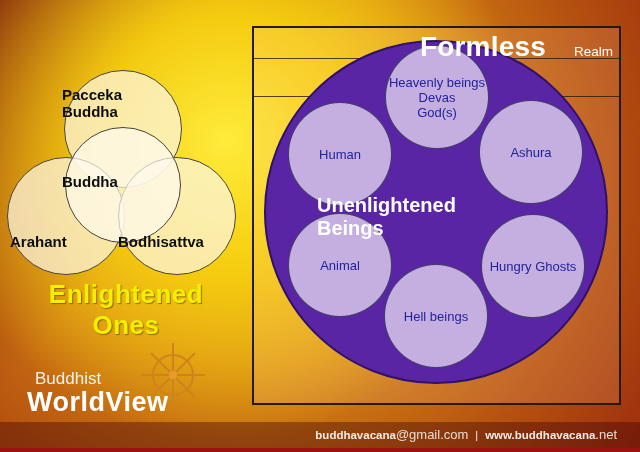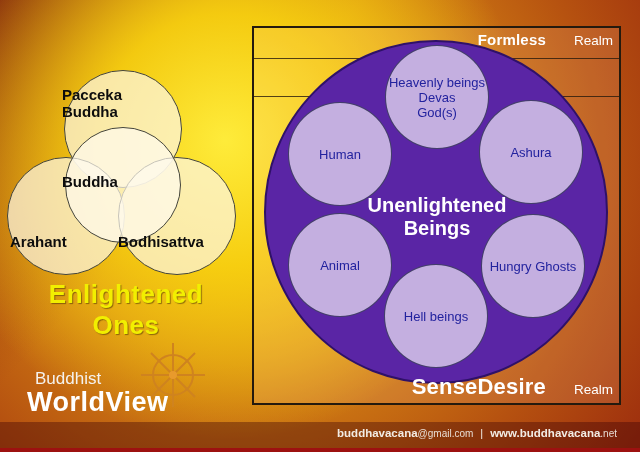--- a/index.html
+++ b/index.html
@@ -42,46 +42,46 @@
   .wheel{position:absolute;left:137px;top:339px;width:72px;height:72px;}
 
   
   .panel{
     position:absolute;left:252px;top:26px;width:369px;height:379px;
     box-sizing:border-box;border:2px solid #241a0e;
     background:rgba(255,196,164,0.16);
   }
   .band-line{position:absolute;left:0;right:0;height:0;border-top:1.5px solid rgba(40,26,12,0.8);z-index:1;}
   .realm-label{position:absolute;right:6px;z-index:5;color:#ffffff;white-space:nowrap;}
-  .realm-label .big{font-weight:bold;font-size:15px;letter-spacing:0.2px;}
+  .realm-label .big{font-weight:bold;font-size:28px;letter-spacing:0.2px;}
   .realm-label.sense .big{font-size:22px;}
   .realm-label .small{font-weight:normal;font-size:13.5px;margin-left:28px;}
   .samsara{
     position:absolute;left:10px;top:12px;width:344px;height:344px;border-radius:50%;
     background:#5a25a5;border:2px solid #2f1168;box-sizing:border-box;z-index:2;
   }
   .realm-circle{
     position:absolute;width:104px;height:104px;border-radius:50%;
     background:#c4afe0;border:1.5px solid rgba(35,35,75,0.8);box-sizing:border-box;
     z-index:3;display:flex;align-items:center;justify-content:center;
     text-align:center;font-size:13px;color:#22229e;line-height:15px;
   }
   .unenlightened-title{
-    position:absolute;left:63px;top:166px;width:240px;z-index:4;text-align:center;
+    position:absolute;left:63px;top:166px;width:240px;z-index:4;text-align:left;
     font-size:20px;font-weight:bold;color:#ffffff;line-height:23px;
   }
 
   
   .footer-band{position:absolute;left:0;top:422px;width:640px;height:26px;background:rgba(58,0,4,0.38);}
   .footer-text{
     position:absolute;top:427px;right:23px;color:#f2ece4;white-space:nowrap;
     font-size:11.5px;
   }
   .footer-text .b{font-weight:bold;}
-  .footer-text .s{font-size:10px;color:#e8ddd4;}
+  .footer-text .s{font-size:13px;color:#e8ddd4;}
   .footer-text .sep{margin:0 7px;font-size:11px;}
   .bottom-strip{position:absolute;left:0;top:448px;width:640px;height:4px;background:#9d1110;}
 </style>
 </head>
 <body>
 
 <div class="stage">
 
   <div>
     <div class="venn-circle" style="left:64px;top:70px;"></div>
@@ -97,23 +97,20 @@
   </div>
 
   <div class="enlightened-title">Enlightened Ones</div>
 
   <div class="panel">
     <div class="band-line" style="top:30px;"></div>
     <div class="band-line" style="top:68px;"></div>
 
     <div class="realm-label" style="top:3px;">
       <span class="big">Formless</span><span class="small">Realm</span>
-    </div>
-    <div class="realm-label sense" style="bottom:3px;">
-      <span class="big">SenseDesire</span><span class="small">Realm</span>
     </div>
 
     <div class="samsara"></div>
 
     <div class="realm-circle pre" style="left:131px;top:17px;">Heavenly beings
 Devas
 God(s)</div>
     <div class="realm-circle" style="left:34px;top:74px;">Human</div>
     <div class="realm-circle" style="left:225px;top:72px;">Ashura</div>
     <div class="realm-circle" style="left:227px;top:186px;">Hungry Ghosts</div>

